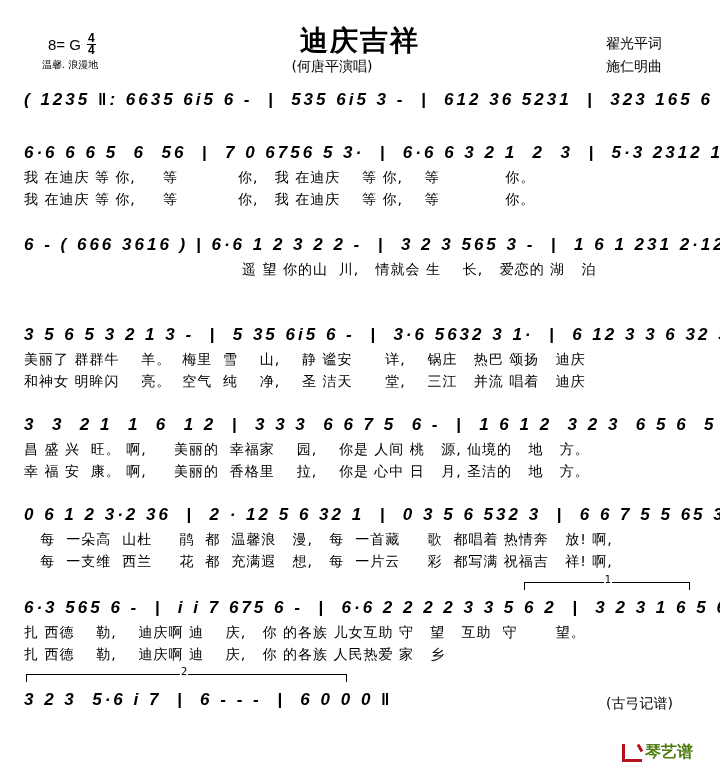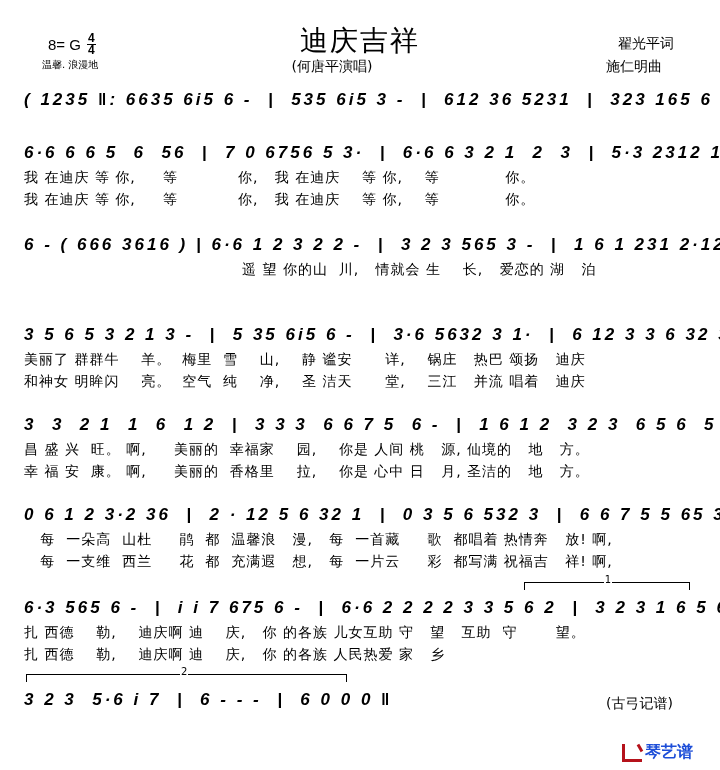--- a/index.html
+++ b/index.html
@@ -1,30 +1,30 @@
 <!DOCTYPE html>
 <html><head>
 <meta charset="utf-8">
 <style>
   * { margin:0; padding:0; box-sizing:border-box; }
   body { width:720px; height:770px; background:#ffffff; font-family:"DejaVu Sans", sans-serif; color:#000; position:relative; overflow:hidden; }
   .abs { position:absolute; }
-  .title { left:0; width:720px; top:22px; text-align:center; font-size:28px; letter-spacing:2px; }
+  .title { left:0; width:720px; top:22px; text-align:center; font-size:28px; letter-spacing:2px;font-weight:bold; }
   .key { left:48px; top:33px; font-size:15px; font-family:"Liberation Sans", sans-serif; display:flex; align-items:center; gap:6px; }
   .timesig { display:inline-flex; flex-direction:column; align-items:center; font-size:12px; font-weight:bold; line-height:11px; }
   .timesig span.bar { display:block; width:9px; height:1px; background:#000; }
   .tempo { left:42px; top:58px; font-size:10px; }
   .singer { left:0; width:664px; text-align:center; top:58px; font-size:14px; }
-  .lyricist { left:606px; top:35px; font-size:14px;margin-left:12px; }
+  .lyricist { left:606px; top:35px; font-size:14px; }
   .composer { left:606px; top:58px; font-size:14px; }
   .system { position:absolute; left:24px; width:676px; }
   .notes { position:relative; height:26px; font-family:"Liberation Sans", sans-serif; font-weight:bold; font-style:italic; font-size:17px; white-space:pre; letter-spacing:3px; }
   .lyric { position:relative; font-size:14px; height:22px; white-space:pre; letter-spacing:1px; }
   .credit { left:606px; top:695px; font-size:14px; }
-  .logo { left:622px; top:742px; display:flex; align-items:center; gap:3px; color:#1d4ed8; font-weight:bold; font-size:16px; }
+  .logo { left:622px; top:742px; display:flex; align-items:center; gap:3px; color:#4d7c0f; font-weight:bold; font-size:16px; }
   .logo .mark { width:20px; height:18px; border-left:3px solid #b5121b; border-bottom:3px solid #b5121b; position:relative; }
   .logo .mark::after { content:""; position:absolute; left:6px; top:2px; width:8px; height:8px; border-right:3px solid #b5121b; transform:rotate(-30deg); }
   .volta { position:absolute; height:8px; border-top:1px solid #000; border-left:1px solid #000; border-right:1px solid #000; }
   .volta span { position:absolute; top:-9px; left:48%; font-size:10px; background:#fff; padding:0 1px; }
 </style>
 </head>
 <body>
 
 <div class="abs title">迪庆吉祥</div>
 <div class="abs key">

